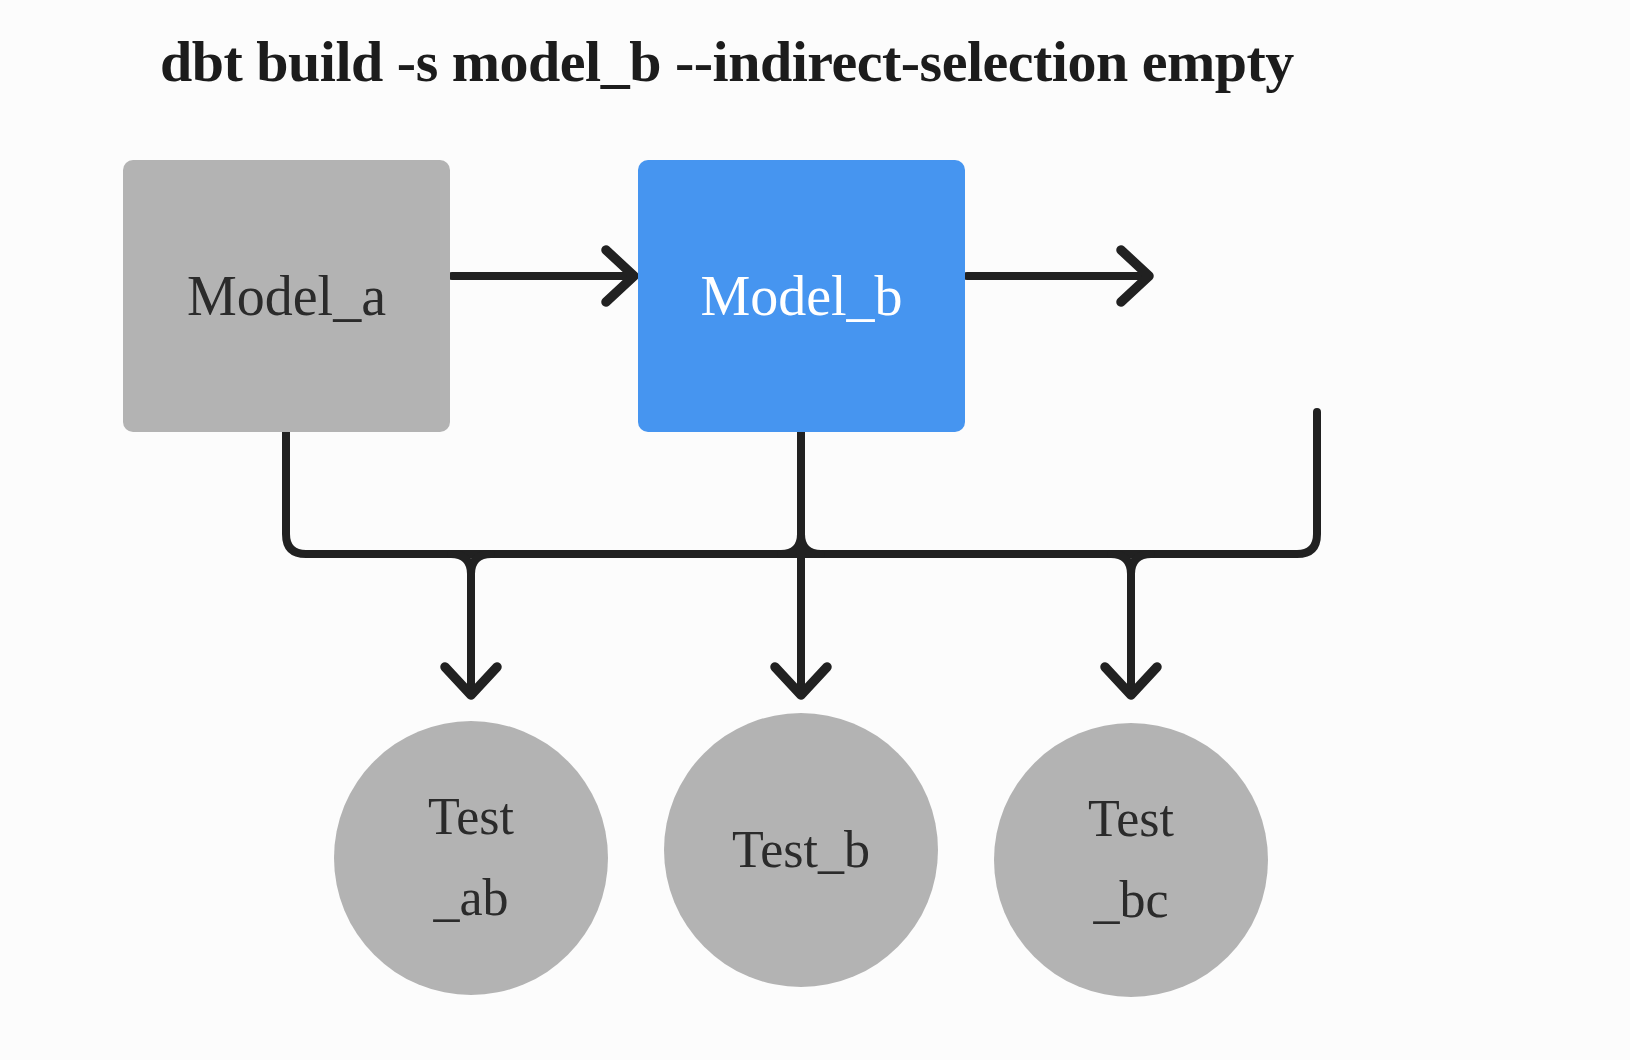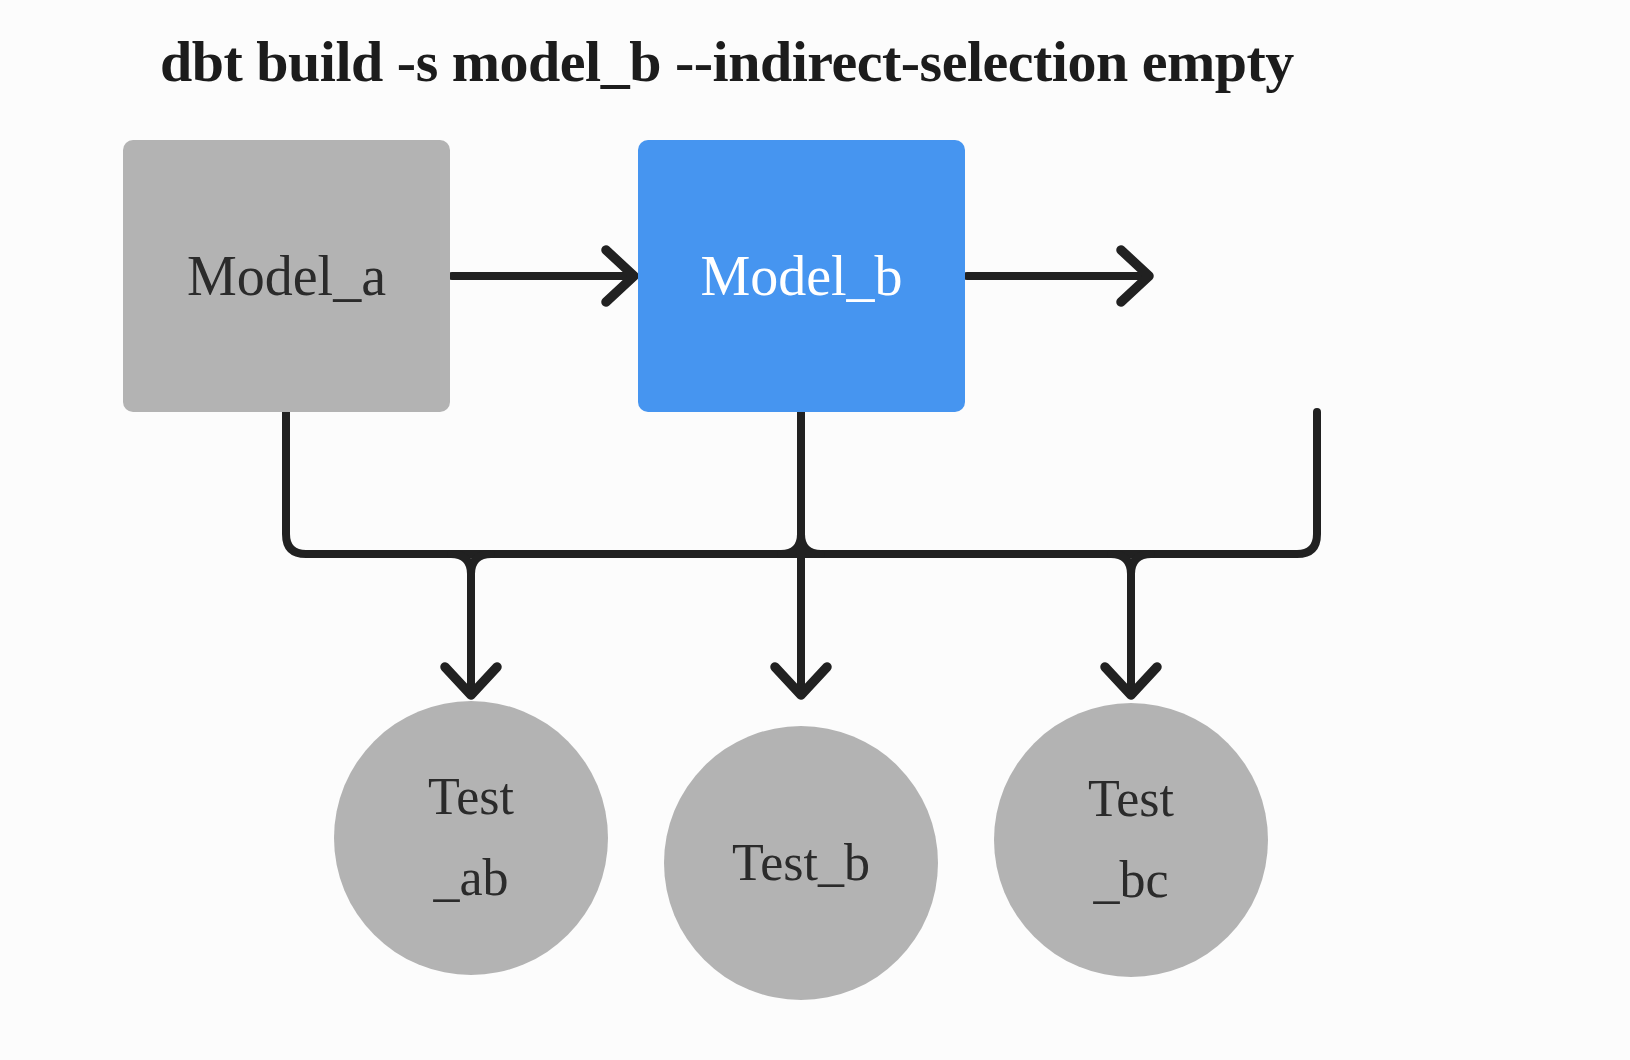--- a/index.html
+++ b/index.html
@@ -14,20 +14,21 @@
     font-size:58px;font-weight:600;letter-spacing:-0.5px;
     color:#1c1c1c;white-space:nowrap;
   }
   .connectors{position:absolute;left:0;top:0;width:1630px;height:1060px;}
   .connectors path{fill:none;stroke:var(--line-dark,#212121);}
   .shaft{stroke-width:8;stroke-linecap:round;stroke-linejoin:round;}
   .head{stroke-width:9.5;stroke-linecap:round;stroke-linejoin:round;}
   .node{
     position:absolute;display:flex;align-items:center;justify-content:center;
     text-align:center;
+    margin-top:20px;
   }
   .box{
     width:327px;height:272px;border-radius:10px;
     background:var(--node-gray,#b3b3b3);
     font-size:56px;color:var(--text-dark,#2b2b2b);
   }
   .box.selected{
     background:var(--accent-blue,#4695f0);
     color:var(--text-light,#ffffff);
     justify-content:center;
@@ -74,21 +75,21 @@
   <div class="node box selected" style="left:638px;top:140px;">
     <span>Model_b</span>
   </div>
 
 
   <div class="node circle" style="left:334px;top:701px;">
     <span>Test
 _ab</span>
   </div>
 
-  <div class="node circle" style="left:664px;top:726px;">
+  <div class="node circle" style="left:664px;top:693px;">
     <span>Test_b</span>
   </div>
 
   <div class="node circle" style="left:994px;top:703px;">
     <span>Test
 _bc</span>
   </div>
 
 </div>
 

